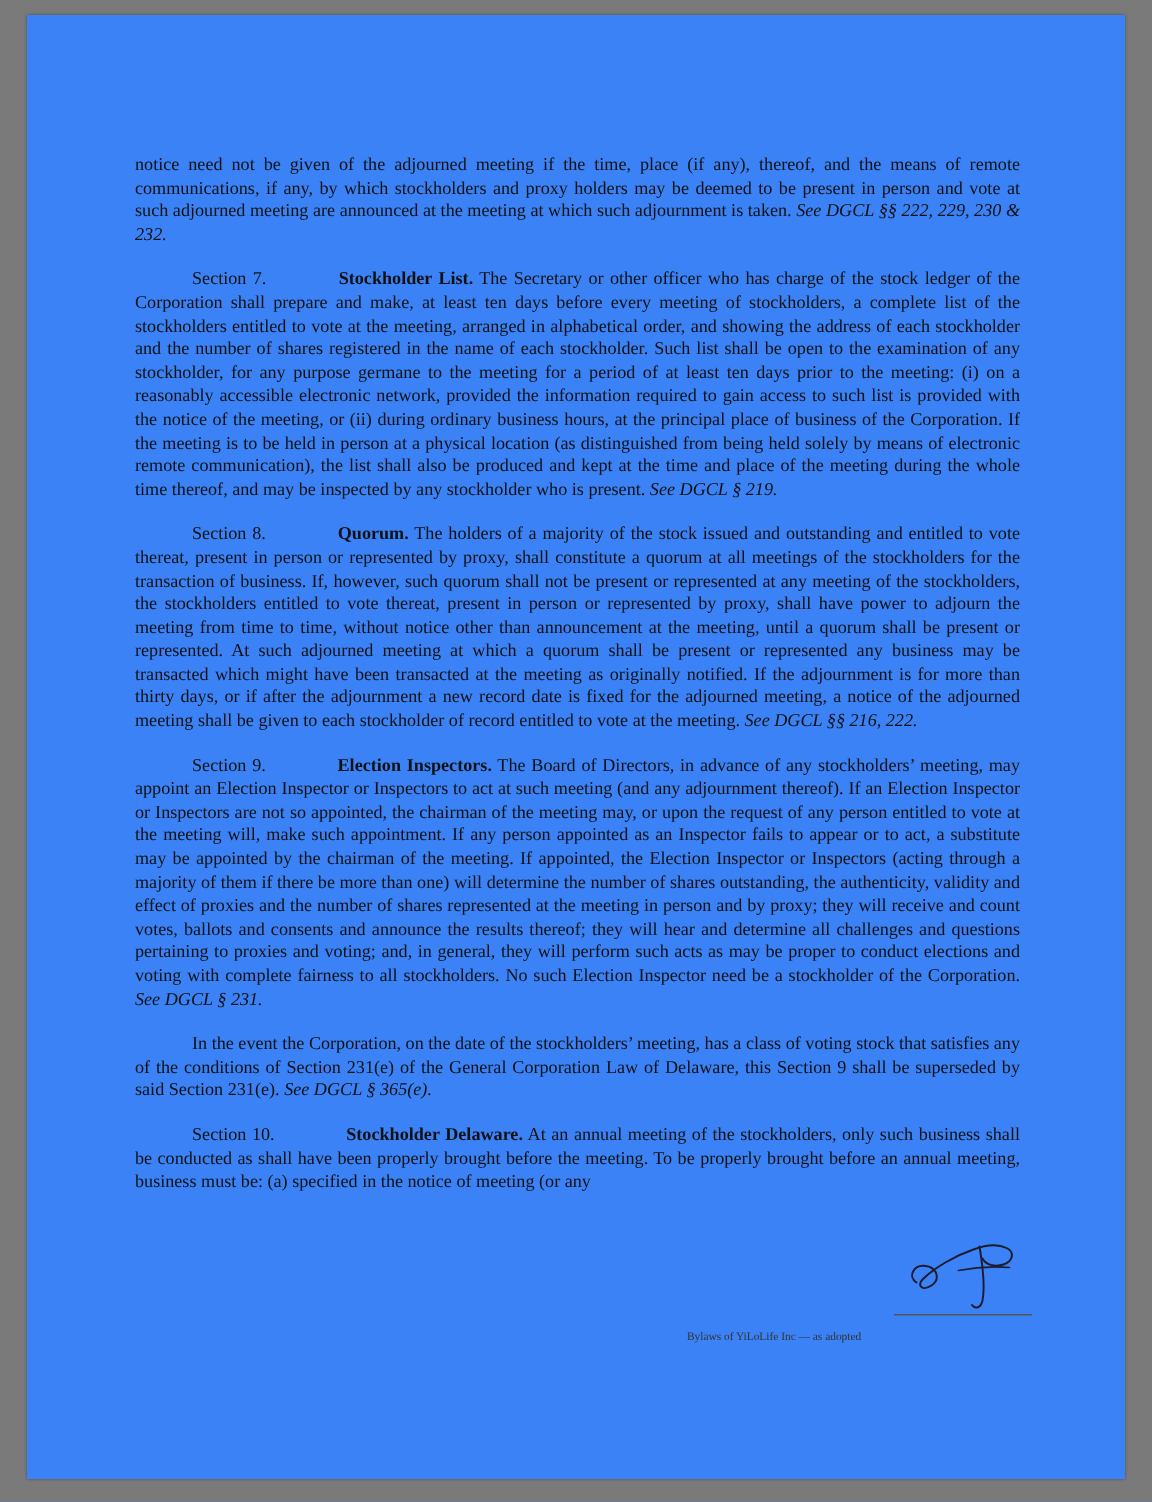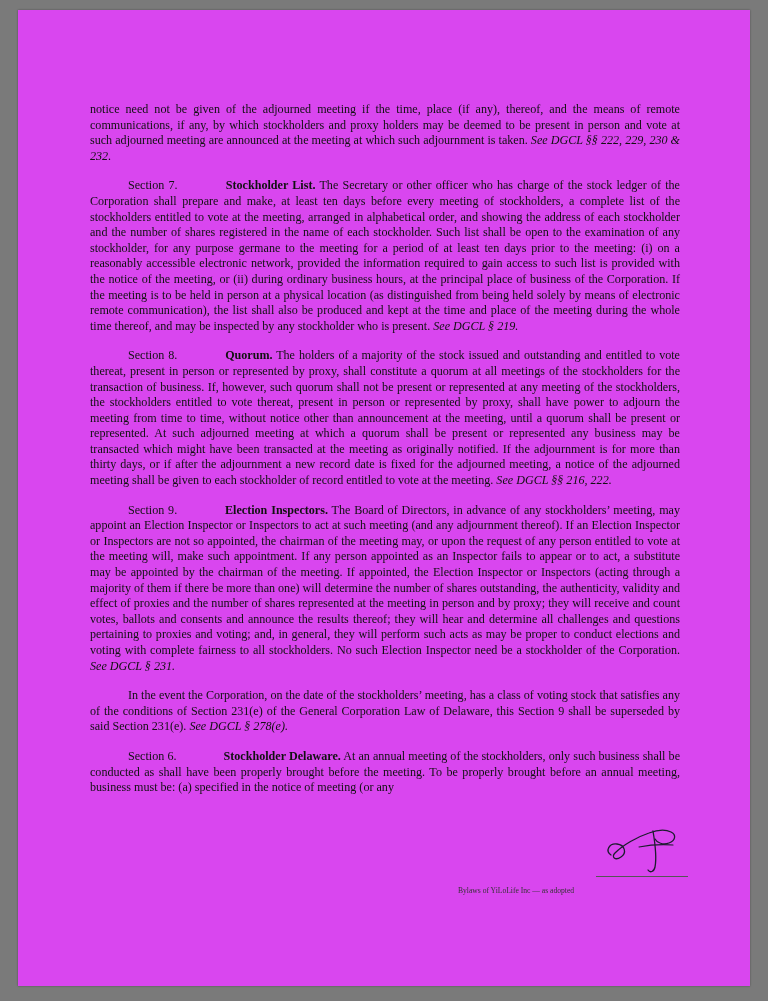--- a/index.html
+++ b/index.html
@@ -12,21 +12,21 @@
     height: 1001px;
     overflow: hidden;
     font-family: "Liberation Serif", serif;
   }
   .page {
     position: absolute;
     left: 18px;
     top: 10px;
     width: 732px;
     height: 976px;
-    background: #d946ef;
+    background: #3b82f6;
     box-shadow: 0 0 2px rgba(0,0,0,0.35);
   }
   .content {
     position: absolute;
     left: 72px;
     top: 92px;
     width: 590px;
   }
   p {
     margin: 0 0 14px 0;
@@ -79,22 +79,22 @@
 </head>
 <body>
 
 <div class="page">
   <div class="content">
     <div id="paragraphs">
         <p><span>notice need not be given of the adjourned meeting if the time, place (if any), thereof, and the means of remote communications, if any, by which stockholders and proxy holders may be deemed to be present in person and vote at such adjourned meeting are announced at the meeting at which such adjournment is taken.  </span><span class="i">See DGCL §§ 222, 229, 230 &amp; 232.</span></p>
         <p class="indent"><span>Section 7.  </span><span class="b">Stockholder List.</span><span>  The Secretary or other officer who has charge of the stock ledger of the Corporation shall prepare and make, at least ten days before every meeting of stockholders, a complete list of the stockholders entitled to vote at the meeting, arranged in alphabetical order, and showing the address of each stockholder and the number of shares registered in the name of each stockholder. Such list shall be open to the examination of any stockholder, for any purpose germane to the meeting for a period of at least ten days prior to the meeting: (i) on a reasonably accessible electronic network, provided the information required to gain access to such list is provided with the notice of the meeting, or (ii) during ordinary business hours, at the principal place of business of the Corporation. If the meeting is to be held in person at a physical location (as distinguished from being held solely by means of electronic remote communication), the list shall also be produced and kept at the time and place of the meeting during the whole time thereof, and may be inspected by any stockholder who is present.  </span><span class="i">See DGCL § 219.</span></p>
         <p class="indent"><span>Section 8.  </span><span class="b">Quorum.</span><span>  The holders of a majority of the stock issued and outstanding and entitled to vote thereat, present in person or represented by proxy, shall constitute a quorum at all meetings of the stockholders for the transaction of business. If, however, such quorum shall not be present or represented at any meeting of the stockholders, the stockholders entitled to vote thereat, present in person or represented by proxy, shall have power to adjourn the meeting from time to time, without notice other than announcement at the meeting, until a quorum shall be present or represented. At such adjourned meeting at which a quorum shall be present or represented any business may be transacted which might have been transacted at the meeting as originally notified. If the adjournment is for more than thirty days, or if after the adjournment a new record date is fixed for the adjourned meeting, a notice of the adjourned meeting shall be given to each stockholder of record entitled to vote at the meeting.  </span><span class="i">See DGCL §§ 216, 222.</span></p>
         <p class="indent"><span>Section 9.  </span><span class="b">Election Inspectors.</span><span>  The Board of Directors, in advance of any stockholders’ meeting, may appoint an Election Inspector or Inspectors to act at such meeting (and any adjournment thereof). If an Election Inspector or Inspectors are not so appointed, the chairman of the meeting may, or upon the request of any person entitled to vote at the meeting will, make such appointment. If any person appointed as an Inspector fails to appear or to act, a substitute may be appointed by the chairman of the meeting. If appointed, the Election Inspector or Inspectors (acting through a majority of them if there be more than one) will determine the number of shares outstanding, the authenticity, validity and effect of proxies and the number of shares represented at the meeting in person and by proxy; they will receive and count votes, ballots and consents and announce the results thereof; they will hear and determine all challenges and questions pertaining to proxies and voting; and, in general, they will perform such acts as may be proper to conduct elections and voting with complete fairness to all stockholders. No such Election Inspector need be a stockholder of the Corporation.  </span><span class="i">See DGCL § 231.</span></p>
-        <p class="indent"><span>In the event the Corporation, on the date of the stockholders’ meeting, has a class of voting stock that satisfies any of the conditions of Section 231(e) of the General Corporation Law of Delaware, this Section 9 shall be superseded by said Section 231(e).  </span><span class="i">See DGCL § 278(e).</span></p>
-        <p class="indent"><span>Section 6.  </span><span class="b">Stockholder Delaware.</span><span>   At an annual meeting of the stockholders, only such business shall be conducted as shall have been properly brought before the meeting.  To be properly brought before an annual meeting, business must be:  (a) specified in the notice of meeting (or any</span></p>
+        <p class="indent"><span>In the event the Corporation, on the date of the stockholders’ meeting, has a class of voting stock that satisfies any of the conditions of Section 231(e) of the General Corporation Law of Delaware, this Section 9 shall be superseded by said Section 231(e).  </span><span class="i">See DGCL § 365(e).</span></p>
+        <p class="indent"><span>Section 10.  </span><span class="b">Stockholder Delaware.</span><span>   At an annual meeting of the stockholders, only such business shall be conducted as shall have been properly brought before the meeting.  To be properly brought before an annual meeting, business must be:  (a) specified in the notice of meeting (or any</span></p>
       </div>
   </div>
 
 
   <div class="signature">
     <svg width="90" height="50" viewBox="0 0 90 50" aria-hidden="true">
       <path d="M8 30 C 2 26, 6 18, 14 19 C 22 20, 24 28, 18 32 C 12 36, 8 32, 12 28 C 20 20, 34 12, 46 8 C 54 5, 62 4, 68 7 C 74 10, 72 16, 66 18 C 60 20, 54 18, 52 14" fill="none" stroke="#1c1c2e" stroke-width="1.3" stroke-linecap="round"></path>
       <path d="M50 6 C 52 18, 54 32, 52 42 C 51 47, 47 48, 45 45" fill="none" stroke="#1c1c2e" stroke-width="1.3" stroke-linecap="round"></path>
       <path d="M36 22 C 46 20, 58 19, 70 20" fill="none" stroke="#1c1c2e" stroke-width="1.1" stroke-linecap="round"></path>
     </svg>

